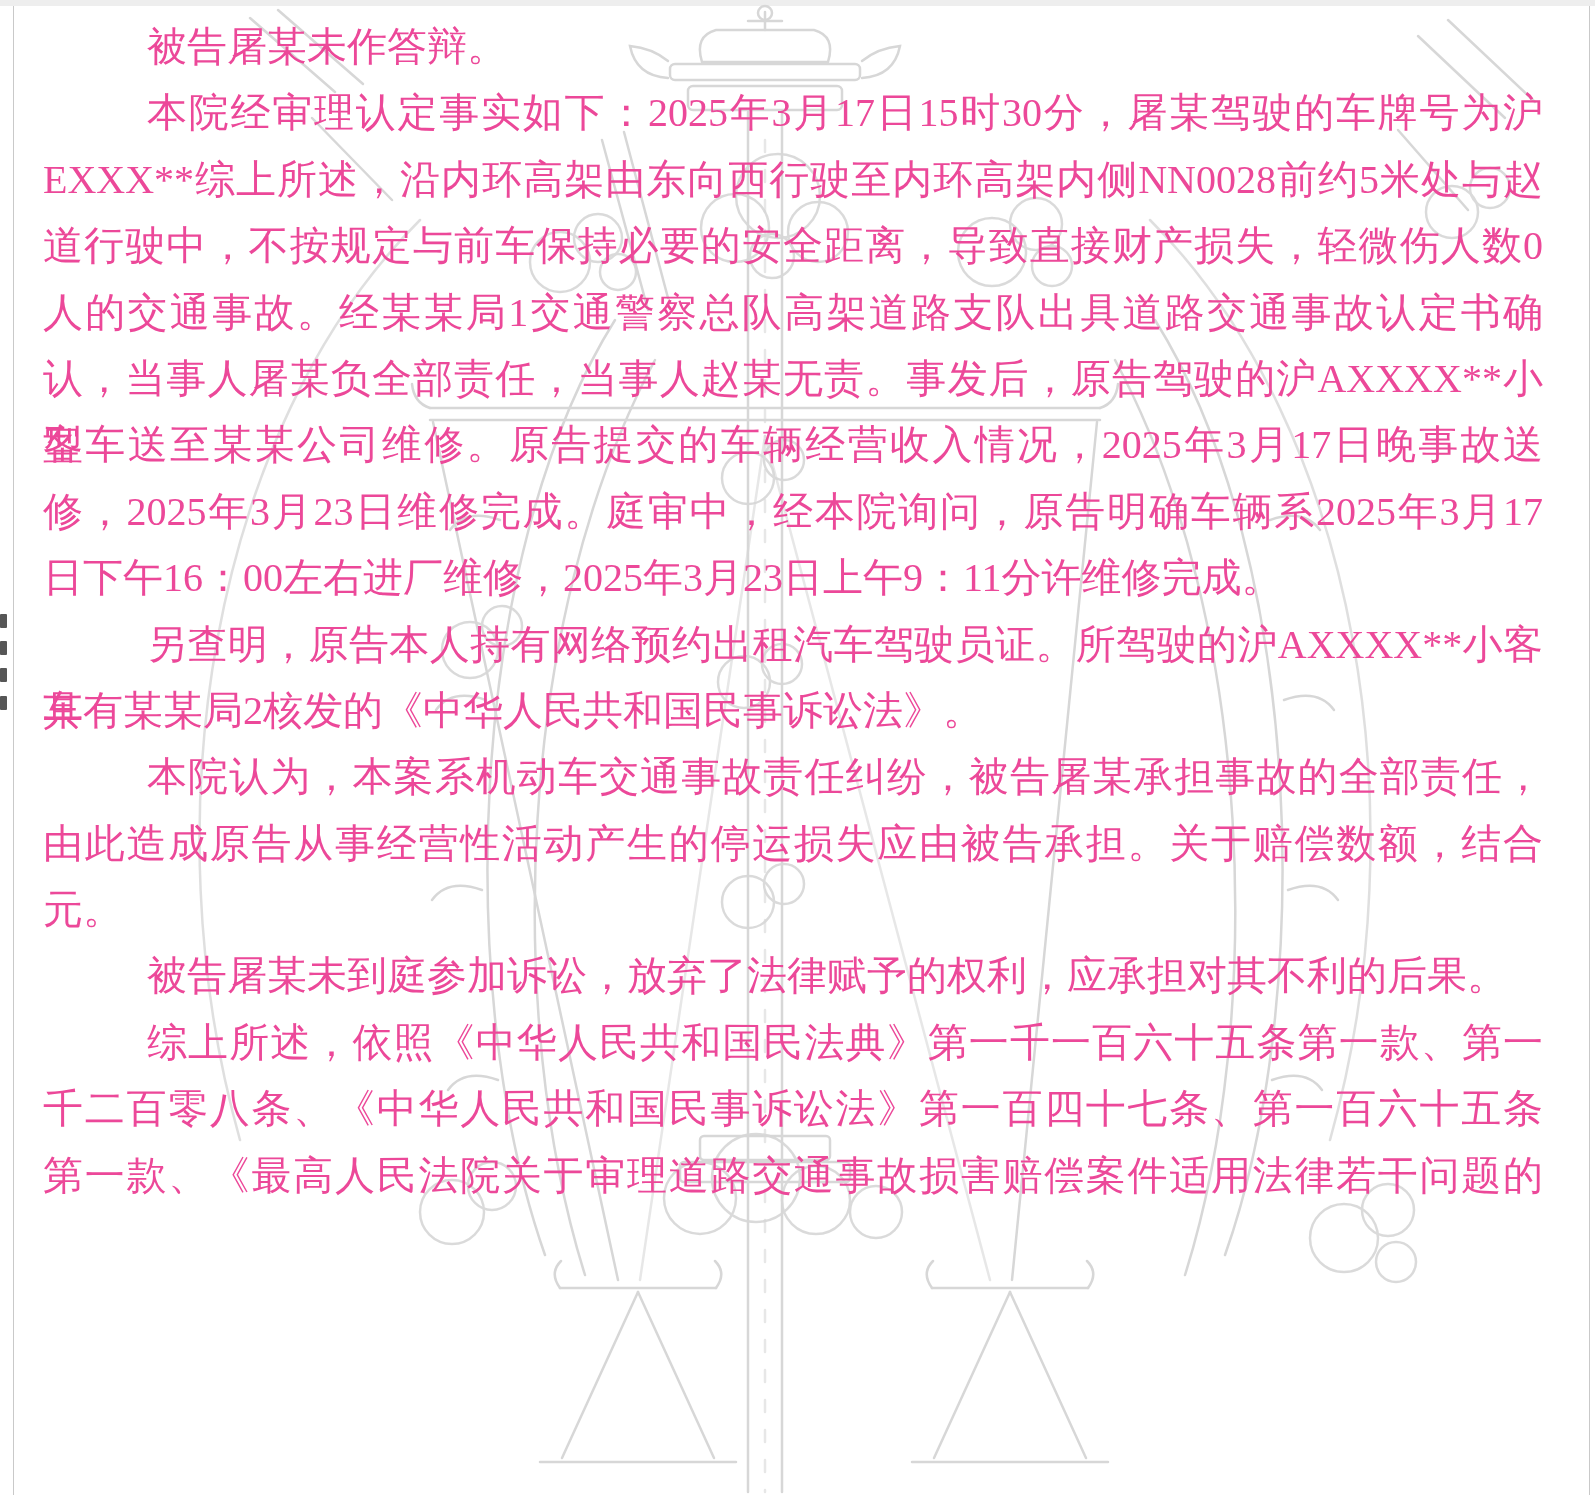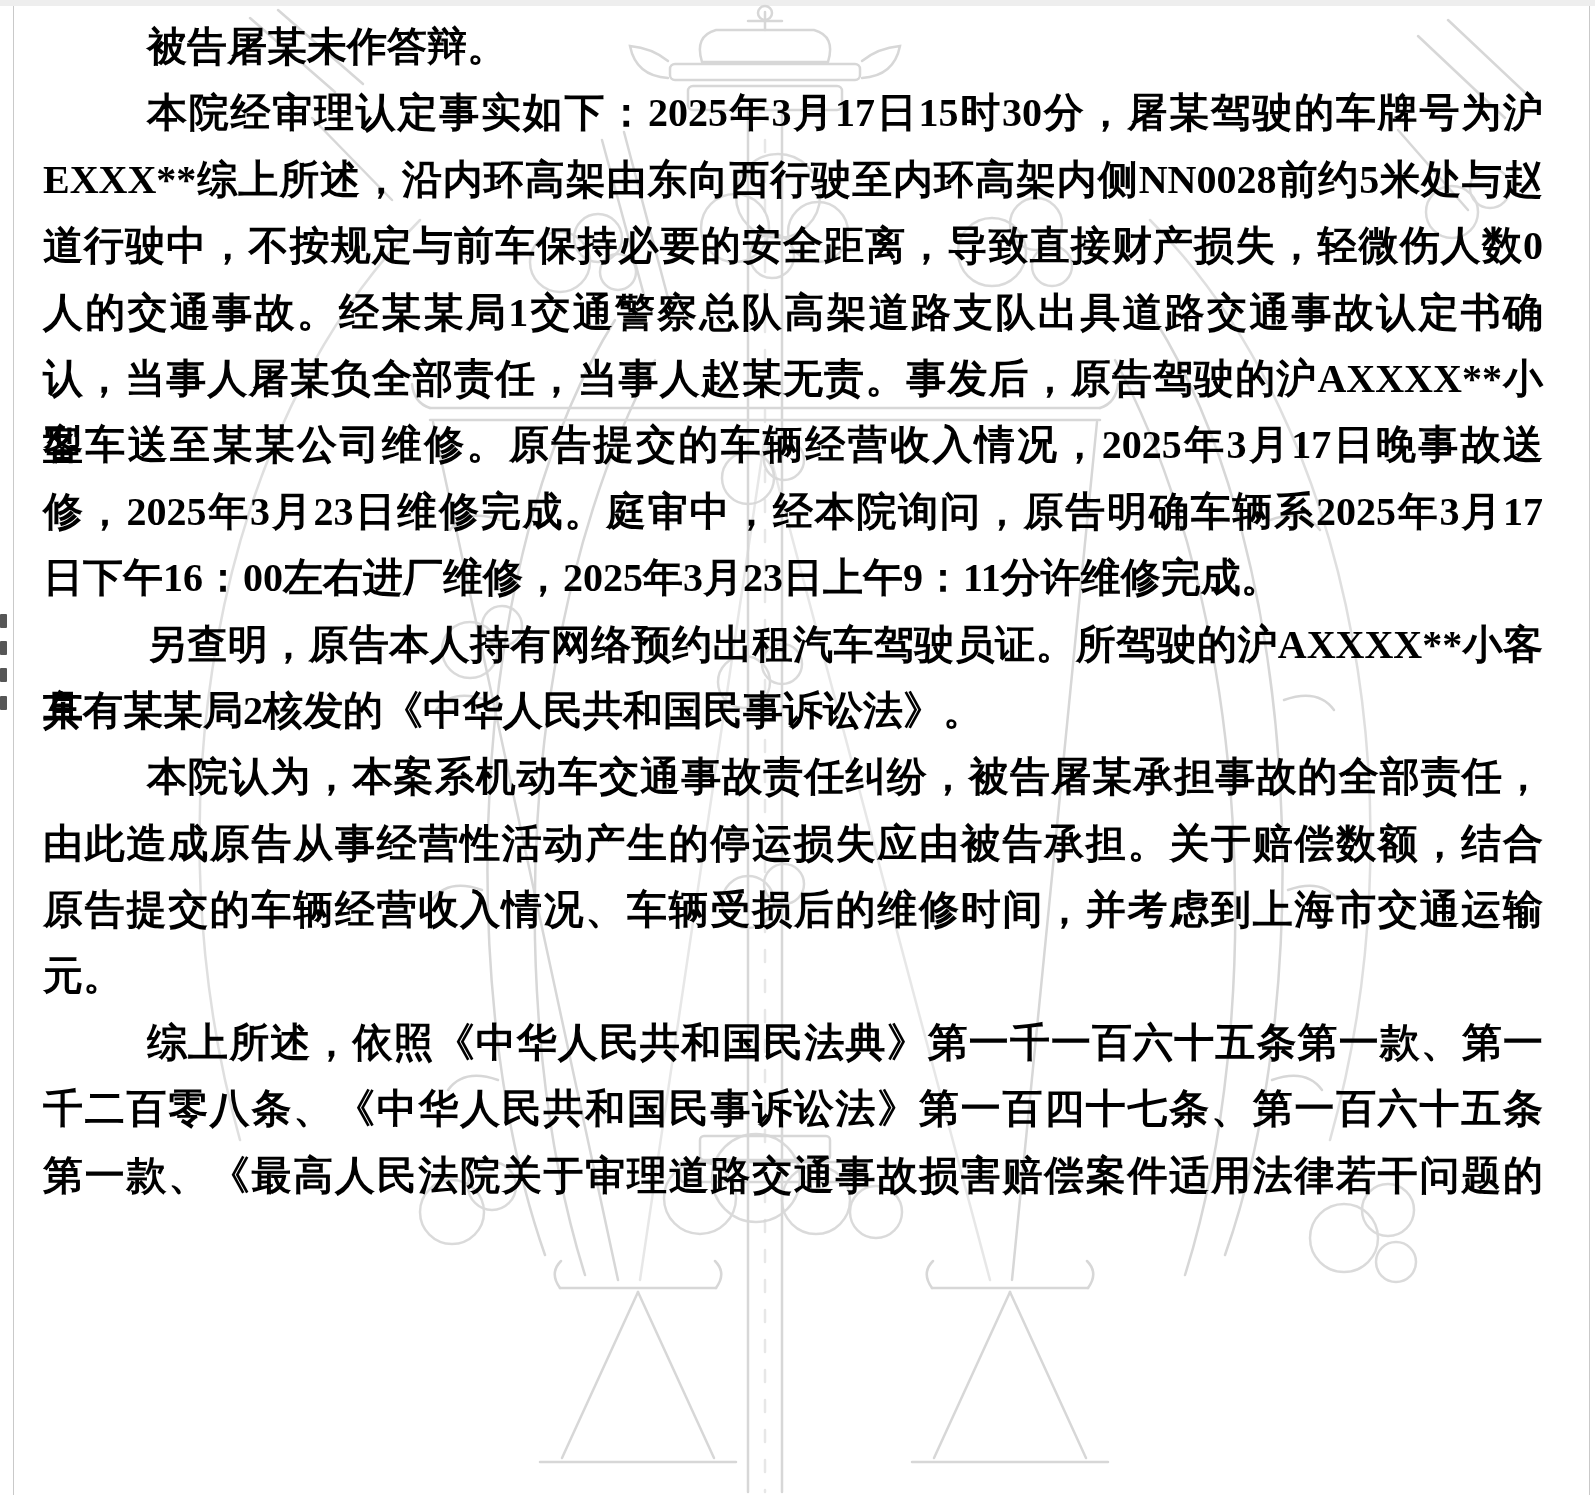--- a/index.html
+++ b/index.html
@@ -23,22 +23,21 @@
   .watermark {
     position: absolute; left: 0; top: 0; width: 1595px; height: 1495px;
     pointer-events: none;
   }
   .margin-frag {
     position: absolute; left: 0; width: 7px; height: 14px;
     background: #565656; border-radius: 1px;
   }
   .doc {
     position: absolute; left: 43px; top: 14px; width: 1500px;
-    color: #000000;
-    font-weight: bold;
+    color: #ec4899;
   }
   .line {
     font-size: 40px;
     line-height: 66.4px;
     height: 66.4px;
     white-space: normal;
     letter-spacing: 0;
   }
   .line.fill {
     text-align: justify;
@@ -170,18 +169,18 @@
     <div class="line fill">道行驶中，不按规定与前车保持必要的安全距离，导致直接财产损失，轻微伤人数0</div>
     <div class="line fill">人的交通事故。经某某局1交通警察总队高架道路支队出具道路交通事故认定书确</div>
     <div class="line fill">认，当事人屠某负全部责任，当事人赵某无责。事发后，原告驾驶的沪AXXXX**小型</div>
     <div class="line fill">客车送至某某公司维修。原告提交的车辆经营收入情况，2025年3月17日晚事故送</div>
     <div class="line fill">修，2025年3月23日维修完成。庭审中，经本院询问，原告明确车辆系2025年3月17</div>
     <div class="line">日下午16：00左右进厂维修，2025年3月23日上午9：11分许维修完成。</div>
     <div class="line indent fill">另查明，原告本人持有网络预约出租汽车驾驶员证。所驾驶的沪AXXXX**小客车</div>
     <div class="line">具有某某局2核发的《中华人民共和国民事诉讼法》。</div>
     <div class="line indent fill">本院认为，本案系机动车交通事故责任纠纷，被告屠某承担事故的全部责任，</div>
     <div class="line fill">由此造成原告从事经营性活动产生的停运损失应由被告承担。关于赔偿数额，结合</div>
-    <div class="line fill">原告提交的车辆经营收入情况、车辆受损后的维修时间，并考虑到上海市交通运输</div>
     <div class="line">元。</div>
+    <div class="line indent">被告屠某未到庭参加诉讼，放弃了法律赋予的权利，应承担对其不利的后果。</div>
     <div class="line indent fill">综上所述，依照《中华人民共和国民法典》第一千一百六十五条第一款、第一</div>
     <div class="line fill">千二百零八条、《中华人民共和国民事诉讼法》第一百四十七条、第一百六十五条</div>
     <div class="line fill">第一款、《最高人民法院关于审理道路交通事故损害赔偿案件适用法律若干问题的</div>
   </div>
 
 </body></html>

